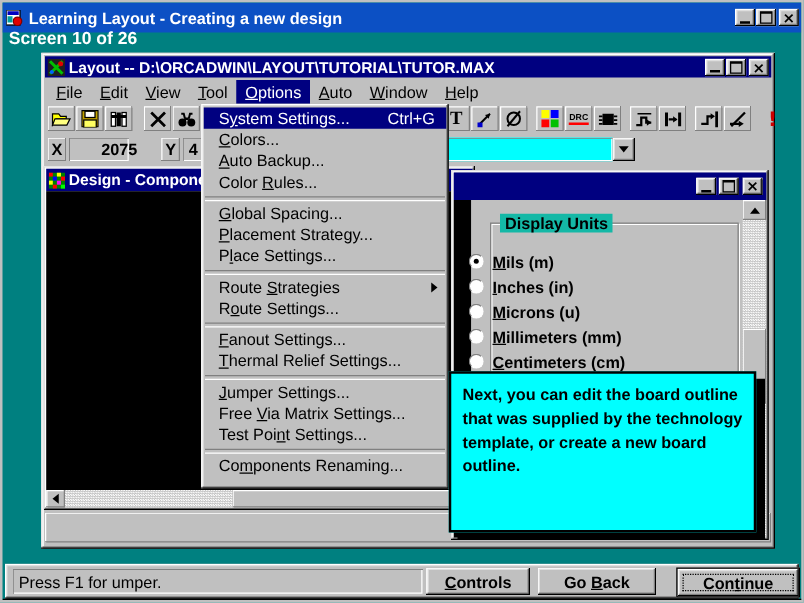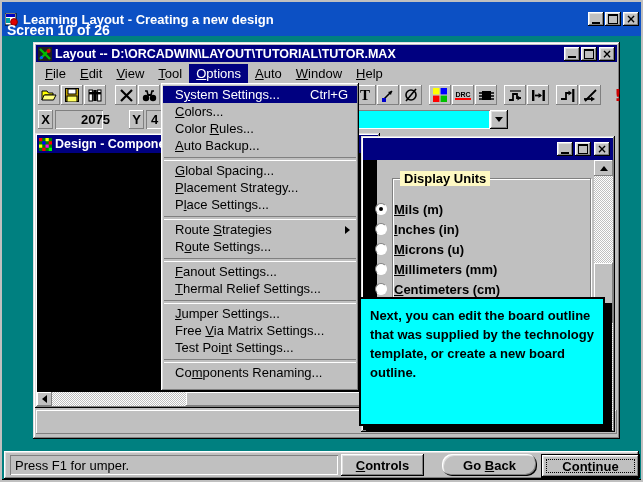--- a/index.html
+++ b/index.html
@@ -8,21 +8,21 @@
           border:2px solid #c0c0c0;box-sizing:border-box;}
   
   .r{background:#c0c0c0;box-shadow:inset -1px -1px 0 #000, inset 1px 1px 0 #fff, inset -2px -2px 0 #808080, inset 2px 2px 0 #dfdfdf;}
   .rt{background:#c0c0c0;box-shadow:inset -1px -1px 0 #808080, inset 1px 1px 0 #fff;}
   .st{box-shadow:inset 1px 1px 0 #808080, inset -1px -1px 0 #fff;}
   .winframe{background:#c0c0c0;box-shadow:inset -1px -1px 0 #000, inset 1px 1px 0 #dfdfdf, inset -2px -2px 0 #808080, inset 2px 2px 0 #fff;}
   .abs{position:absolute;}
   u{text-decoration:underline;}
 
   
-  .app-titlebar{position:absolute;left:0;top:0;width:639px;height:34px;background:#0c50c4;display:flex;align-items:center;}
+  .app-titlebar{position:absolute;left:0;top:0;width:639px;height:24px;background:#0c50c4;display:flex;align-items:center;}
   .app-titlebar .t{color:#fff;font-weight:bold;font-size:13px;margin-left:4px;white-space:nowrap;}
   .tb-btn{width:16px;height:14px;display:flex;align-items:center;justify-content:center;flex:none;}
   .glyph-min{width:8px;height:2px;background:#000;margin-top:7px;}
   .glyph-max{width:8px;height:7px;border:1px solid #000;border-top-width:2px;}
   .glyph-close{font-weight:bold;font-size:12px;line-height:10px;color:#000;font-family:"DejaVu Sans",sans-serif;}
   .screen-label{position:absolute;left:5px;top:20px;color:#fff;font-weight:bold;font-size:14px;}
 
   
   .layout-window{position:absolute;left:31px;top:40px;width:587px;height:397px;z-index:1;}
   .lw-title{position:absolute;left:3px;top:3px;width:581px;height:17px;background:#000080;display:flex;align-items:center;}
@@ -48,21 +48,21 @@
   .arr-u{width:0;height:0;border-left:4px solid transparent;border-right:4px solid transparent;border-bottom:5px solid #000;}
   .arr-d{width:0;height:0;border-left:4px solid transparent;border-right:4px solid transparent;border-top:5px solid #000;}
 
   
   .dialog{position:absolute;left:359px;top:134px;width:254px;height:296px;z-index:3;}
   .dlg-title{position:absolute;left:2px;top:2px;width:250px;height:22px;background:#000080;display:flex;align-items:center;justify-content:flex-end;padding-right:3px;box-sizing:border-box;gap:2px;}
   .dlg-black{position:absolute;left:2px;top:24px;width:14px;height:270px;background:#000;}
   .dlg-body{position:absolute;left:16px;top:24px;width:217px;height:270px;background:#c0c0c0;}
   .dlg-sb{position:absolute;left:233px;top:24px;width:19px;height:270px;}
   .groupbox{position:absolute;left:31px;top:42px;width:197px;height:150px;border:1px solid #808080;box-shadow:inset 1px 1px 0 #fff, 1px 1px 0 #fff;}
-  .groupbox .gt{position:absolute;left:7px;top:-8px;background:#fef9c3;padding:0 4px;font-weight:bold;font-size:13px;white-space:nowrap;}
+  .groupbox .gt{position:absolute;left:7px;top:-8px;background:#14b8a6;padding:0 4px;font-weight:bold;font-size:13px;white-space:nowrap;}
   .radio-row{position:absolute;left:14px;display:flex;align-items:center;height:20px;}
   .rb{width:12px;height:12px;border-radius:50%;background:#fff;border:1px solid;border-color:#808080 #fff #fff #808080;box-sizing:border-box;position:relative;flex:none;}
   .rb.on::after{content:"";position:absolute;left:3px;top:3px;width:4px;height:4px;border-radius:50%;background:#000;}
   .rl{margin-left:7px;font-weight:bold;font-size:13px;white-space:nowrap;}
 
   
   .menu-popup{position:absolute;left:159px;top:81px;width:198px;height:308px;z-index:5;padding:3px 2px;box-sizing:border-box;}
   .mi{height:17px;line-height:17px;font-size:13px;padding-left:12px;position:relative;color:#000;white-space:nowrap;}
   .mi .sc{position:absolute;right:9px;top:0;}
   .mi.hi{background:#000080;color:#fff;}
@@ -334,22 +334,22 @@
       <div class="abs rt" style="left:0;top:103px;width:19px;height:60px;"></div>
     </div>
   </div>
 
   <div class="menu-popup r">
     <div class="mi hi">
       <span>S<u>y</u>stem Settings...</span>
       <span class="sc">Ctrl+G</span>
     </div>
     <div class="mi"><span><u>C</u>olors...</span></div>
+    <div class="mi"><span><u>A</u>uto Backup...</span></div>
     <div class="mi"><span>Color <u>R</u>ules...</span></div>
-    <div class="mi"><span><u>A</u>uto Backup...</span></div>
     <div class="msep"></div>
     <div class="mi"><span><u>G</u>lobal Spacing...</span></div>
     <div class="mi"><span><u>P</u>lacement Strategy...</span></div>
     <div class="mi"><span>P<u>l</u>ace Settings...</span></div>
     <div class="msep"></div>
     <div class="mi"><span>Route <u>S</u>trategies</span><span class="subarr"></span></div>
     <div class="mi"><span>R<u>o</u>ute Settings...</span></div>
     <div class="msep"></div>
     <div class="mi"><span><u>F</u>anout Settings...</span></div>
     <div class="mi"><span><u>T</u>hermal Relief Settings...</span></div>
@@ -366,21 +366,21 @@
     <div class="tt-box">
       <div class="tt-text">Next, you can edit the board outline that was supplied by the technology template, or create a new board outline.</div>
     </div>
   </div>
 
   <div class="statusbar r">
     <div class="sb-msg st">Press F1 for umper.</div>
     <div class="nav-btn r" style="left:337px;width:83px;">
         <span><u>C</u>ontrols</span>
       </div>
-    <div class="nav-btn r" style="left:438px;width:95px;border-radius:10px;">
+    <div class="nav-btn r" style="left:426px;width:95px;">
         <span>Go <u>B</u>ack</span>
       </div>
     <div class="nav-btn r default" style="left:537px;width:97px;">
         <span>Con<u>t</u>inue</span>
       </div>
   </div>
   <div class="bottom-edge"></div>
 
 </div>
 

